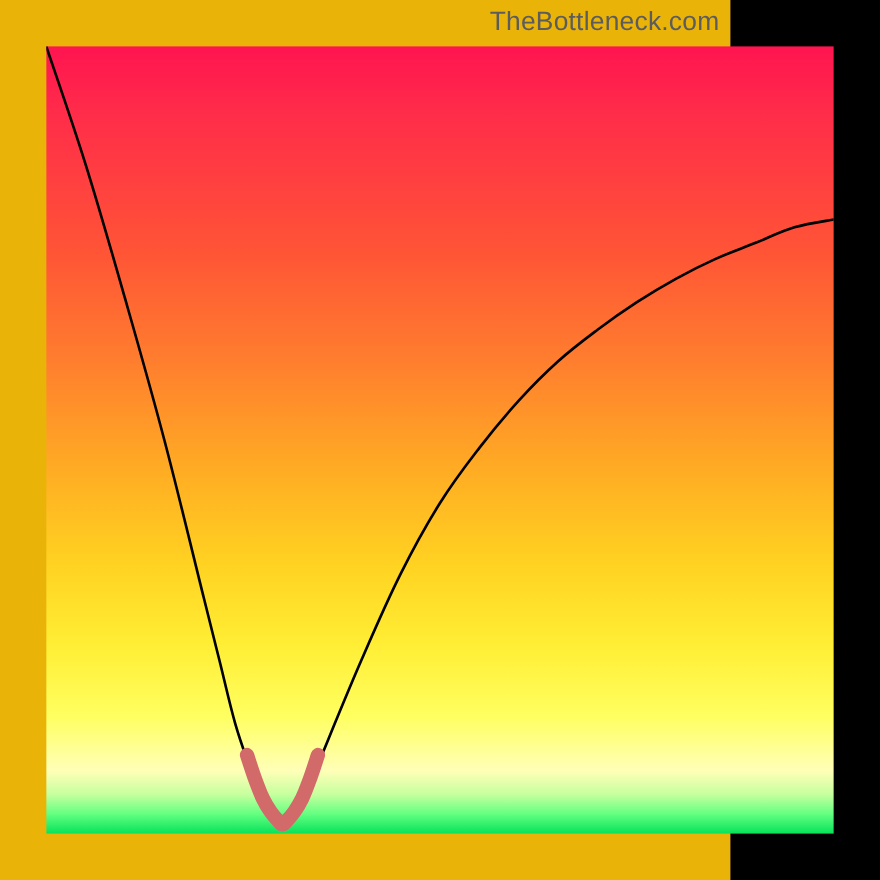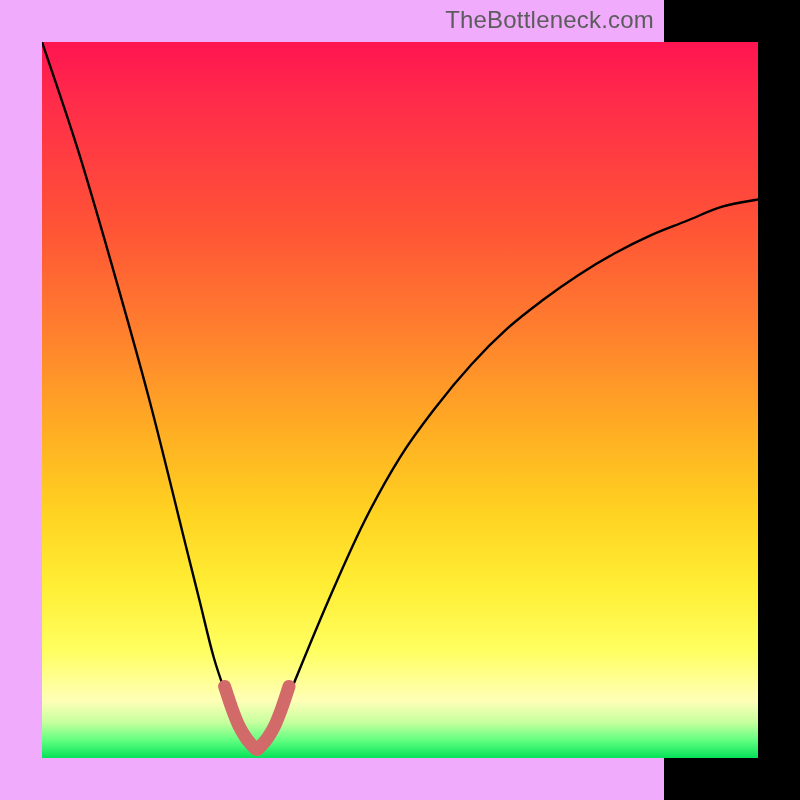--- a/index.html
+++ b/index.html
@@ -10,21 +10,21 @@
     background: #000;
     overflow: hidden;
     font-family: Arial, Helvetica, sans-serif;
   }
   .frame {
     position: absolute;
     left: 0;
     top: 0;
     width: 664px;
     height: 800px;
-    background: #f0abfc;
+    background: #eab308;
   }
   .plot-area {
     position: absolute;
     left: 42px;
     top: 42px;
     width: 716px;
     height: 716px;
     overflow: hidden;
   }
   .gradient-bg {

